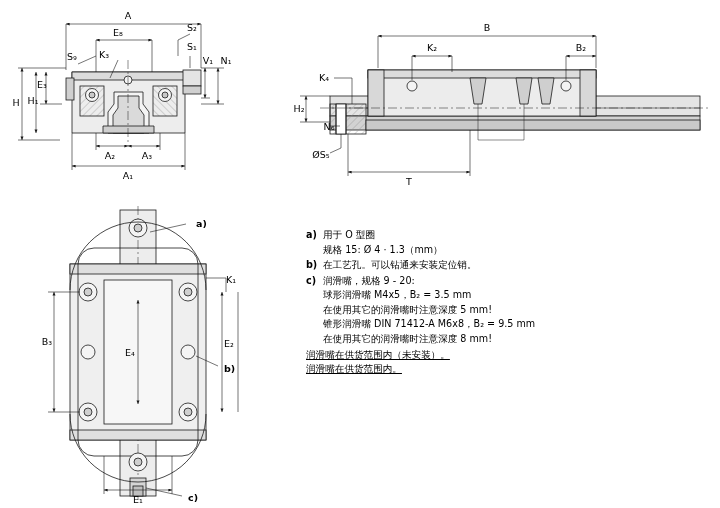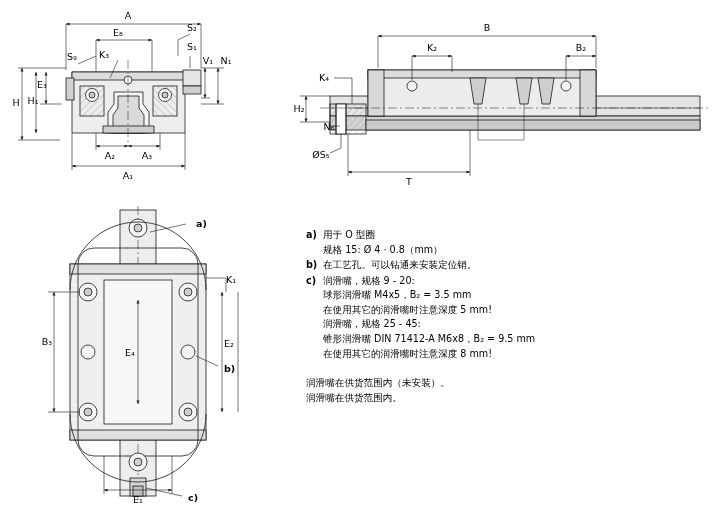--- a/index.html
+++ b/index.html
@@ -43,21 +43,22 @@
     width: 17px;
     flex: 0 0 17px;
     font-weight: bold;
     font-style: normal;
   }
   .note-body {
     flex: 1 1 auto;
   }
   .note-line { display: block; }
   .tail {
-    margin-top: 15px;
+    margin-top: 1px;
+    text-decoration: underline;
   }
   .tail .note-line { display: block; }
 </style>
 </head>
 <body>
 
 <div class="page">
 
   <svg class="draw" viewBox="0 0 720 508">
     <defs>
@@ -311,38 +312,37 @@
       <text x="188" y="501" text-anchor="start" font-weight="bold">c)</text>
     </g>
   </svg>
 
   <div class="notes">
 
     <div class="note-row">
       <div class="note-marker">a)</div>
       <div class="note-body">
         <span class="note-line">用于 O 型圈</span>
-        <span class="note-line">规格 15: Ø 4 · 0.8（mm）</span>
+        <span class="note-line">规格 15: Ø 4 · 1.3（mm）</span>
       </div>
     </div>
 
     <div class="note-row">
       <div class="note-marker">b)</div>
       <div class="note-body">
         <span class="note-line">在工艺孔。可以钻通来安装定位销。</span>
       </div>
     </div>
 
     <div class="note-row">
       <div class="note-marker">c)</div>
       <div class="note-body">
         <span class="note-line">润滑嘴，规格 9 - 20:</span>
         <span class="note-line">球形润滑嘴 M4x5，B₂ = 3.5 mm</span>
         <span class="note-line">在使用其它的润滑嘴时注意深度 5 mm!</span>
-        <span class="note-line">润滑嘴，规格 25 - 45:</span>
         <span class="note-line">锥形润滑嘴 DIN 71412-A M6x8，B₂ = 9.5 mm</span>
         <span class="note-line">在使用其它的润滑嘴时注意深度 8 mm!</span>
       </div>
     </div>
 
     <div class="tail">
       <span class="note-line">润滑嘴在供货范围内（未安装）。</span>
       <span class="note-line">润滑嘴在供货范围内。</span>
     </div>
 

